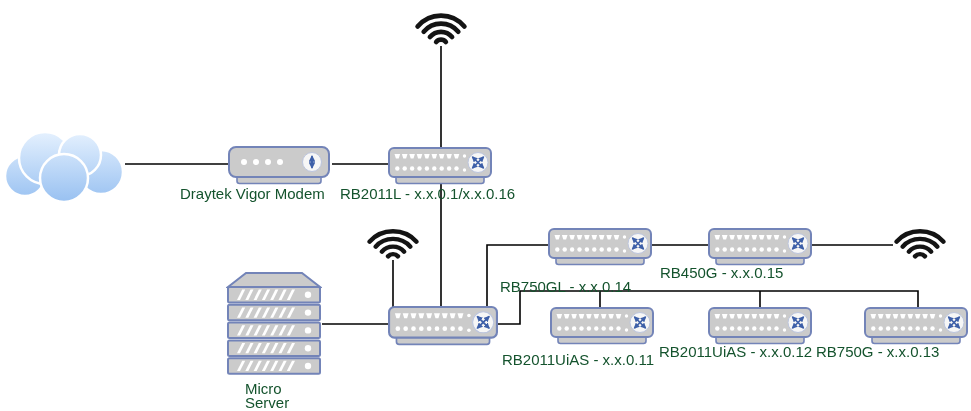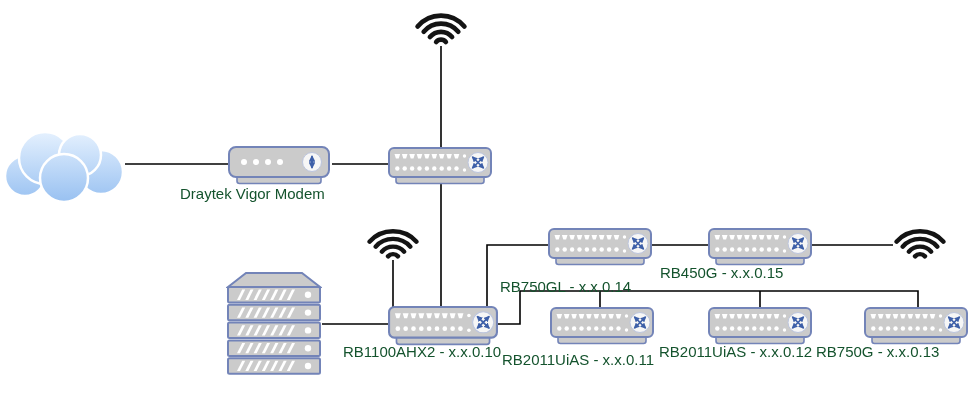--- a/index.html
+++ b/index.html
@@ -236,27 +236,28 @@
   <svg class="dev" style="left:708px;top:307px;width:104px;height:38px" viewBox="0 0 104 38" preserveAspectRatio="none">
       <use href="#sym-router"></use>
     </svg>
 
   <svg class="dev" style="left:864px;top:307px;width:104px;height:38px" viewBox="0 0 104 38" preserveAspectRatio="none">
       <use href="#sym-router"></use>
     </svg>
 
   <div class="lbl" style="left:180px;top:187px;width:200px">Draytek Vigor Modem</div>
 
+  <div class="lbl" style="left:340px;top:187px;width:200px">RB2011L - x.x.0.1/x.x.0.16</div>
 
   <div class="lbl" style="left:500px;top:280px;width:200px">RB750GL - x.x.0.14</div>
 
   <div class="lbl" style="left:660px;top:266px;width:200px">RB450G - x.x.0.15</div>
 
-  <div class="lbl" style="left:343px;top:345px;width:200px">RB1100AHX2 - x.x.0.10</div>
 
   <div class="lbl" style="left:502px;top:353px;width:200px">RB2011UiAS - x.x.0.11</div>
 
   <div class="lbl" style="left:659px;top:345px;width:200px">RB2011UiAS - x.x.0.12</div>
 
   <div class="lbl" style="left:816px;top:345px;width:200px">RB750G - x.x.0.13</div>
 
+  <div class="lbl" style="left:245px;top:382px;width:58px">Micro Server</div>
 
 </div>
 
 </body></html>

